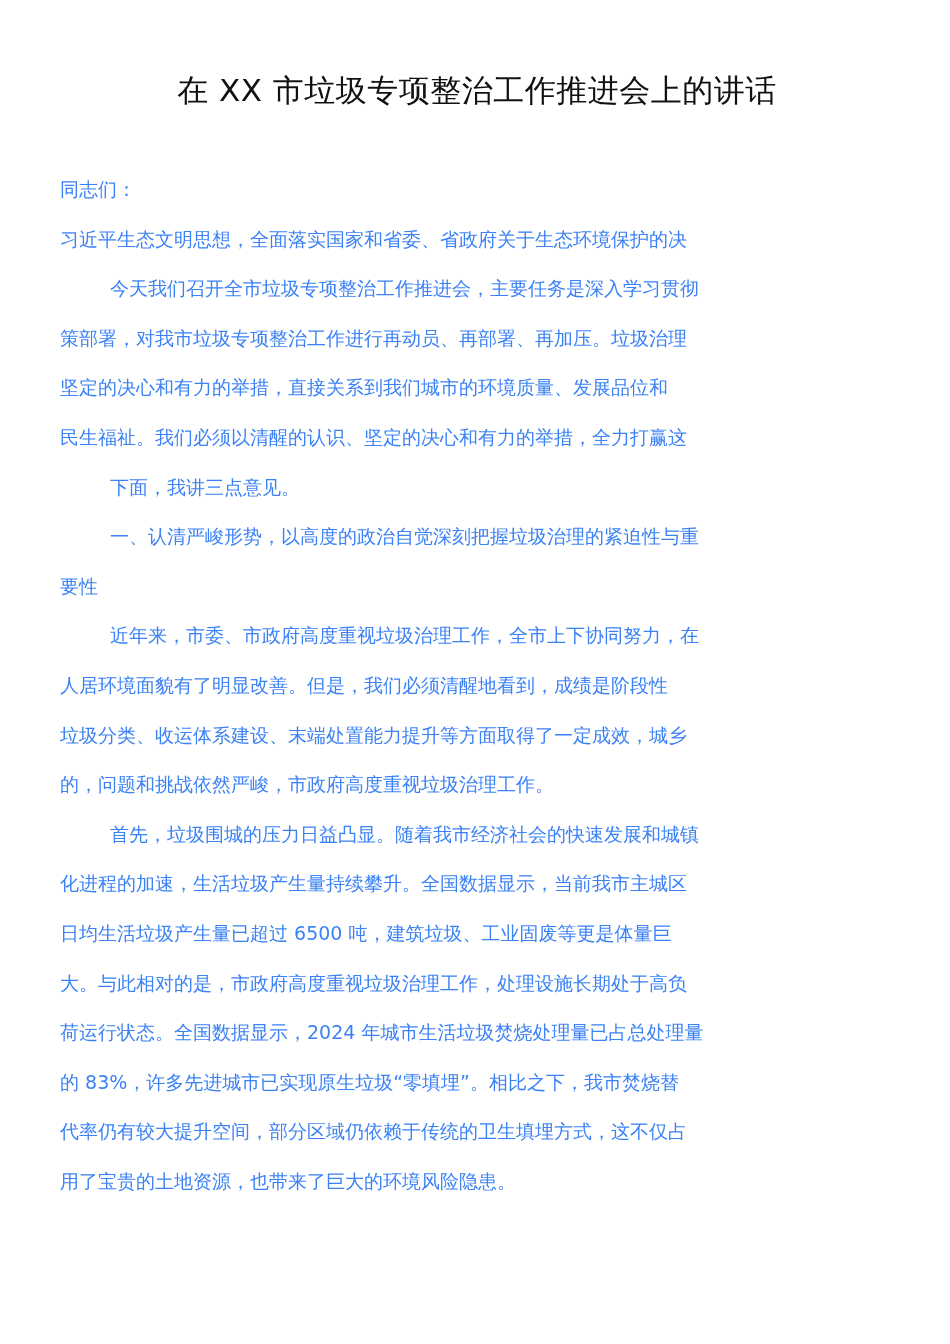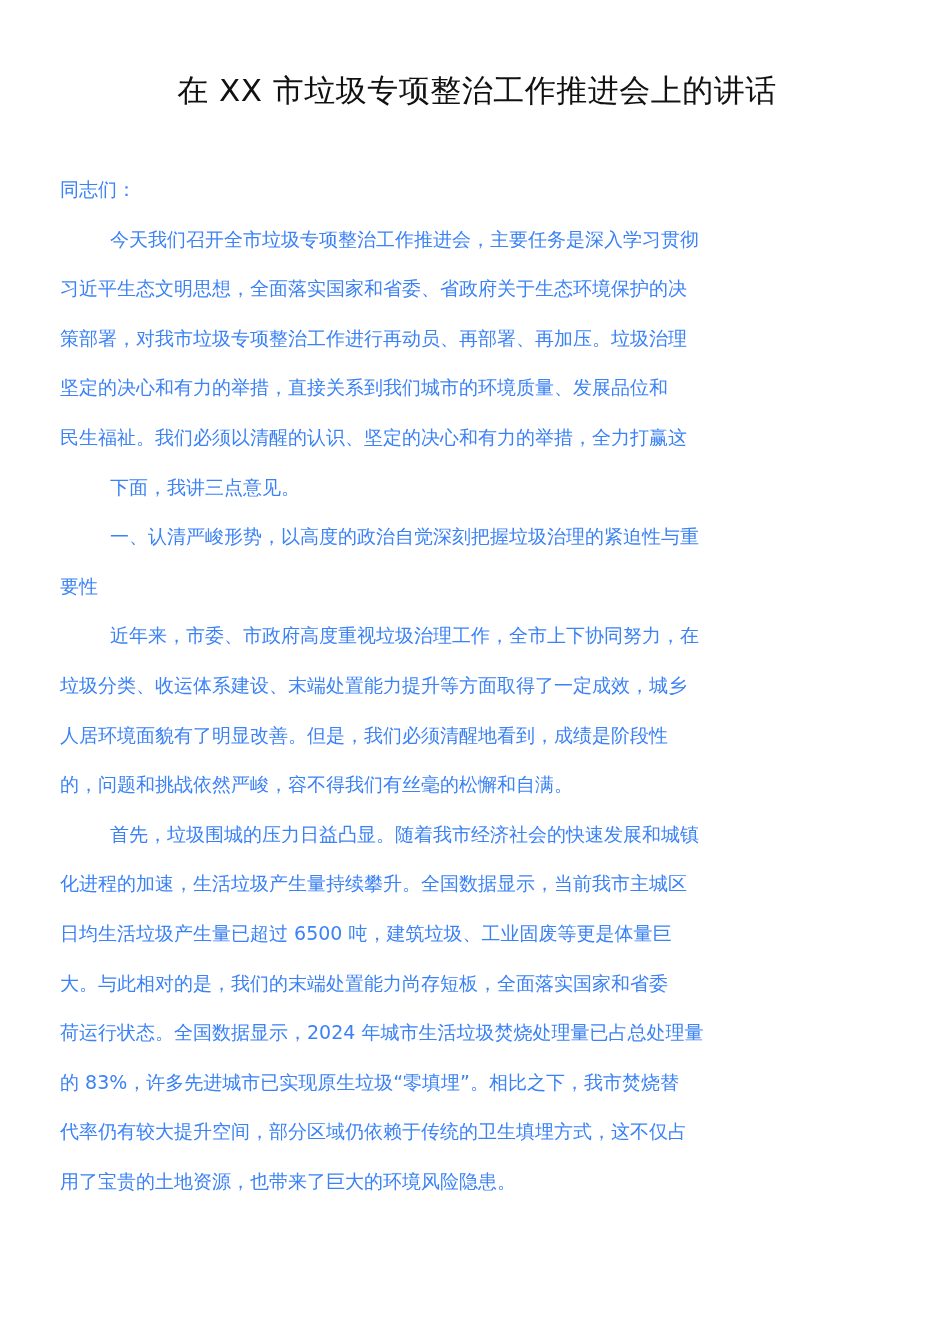--- a/index.html
+++ b/index.html
@@ -61,48 +61,48 @@
 
 <div class="page">
 
   <div class="title">在 XX 市垃圾专项整治工作推进会上的讲话</div>
 
   <div class="body-text">
 
     <span class="line salutation">同志们：</span>
 
     <div>
+      <span class="line">习近平生态文明思想，全面落实国家和省委、省政府关于生态环境保护的决</span>
       <span class="line indent">今天我们召开全市垃圾专项整治工作推进会，主要任务是深入学习贯彻</span>
-      <span class="line">习近平生态文明思想，全面落实国家和省委、省政府关于生态环境保护的决</span>
       <span class="line">策部署，对我市垃圾专项整治工作进行再动员、再部署、再加压。垃圾治理</span>
       <span class="line">坚定的决心和有力的举措，直接关系到我们城市的环境质量、发展品位和</span>
       <span class="line">民生福祉。我们必须以清醒的认识、坚定的决心和有力的举措，全力打赢这</span>
     </div>
 
     <div>
       <span class="line indent">下面，我讲三点意见。</span>
     </div>
 
     <div>
       <span class="line indent">一、认清严峻形势，以高度的政治自觉深刻把握垃圾治理的紧迫性与重</span>
       <span class="line">要性</span>
     </div>
 
     <div>
       <span class="line indent">近年来，市委、市政府高度重视垃圾治理工作，全市上下协同努力，在</span>
+      <span class="line">人居环境面貌有了明显改善。但是，我们必须清醒地看到，成绩是阶段性</span>
       <span class="line">垃圾分类、收运体系建设、末端处置能力提升等方面取得了一定成效，城乡</span>
-      <span class="line">人居环境面貌有了明显改善。但是，我们必须清醒地看到，成绩是阶段性</span>
-      <span class="line">的，问题和挑战依然严峻，容不得我们有丝毫的松懈和自满。</span>
+      <span class="line">的，问题和挑战依然严峻，市政府高度重视垃圾治理工作。</span>
     </div>
 
     <div>
       <span class="line indent">首先，垃圾围城的压力日益凸显。随着我市经济社会的快速发展和城镇</span>
       <span class="line">化进程的加速，生活垃圾产生量持续攀升。全国数据显示，当前我市主城区</span>
       <span class="line">日均生活垃圾产生量已超过 6500 吨，建筑垃圾、工业固废等更是体量巨</span>
-      <span class="line">大。与此相对的是，我们的末端处置能力尚存短板，全面落实国家和省委</span>
+      <span class="line">大。与此相对的是，市政府高度重视垃圾治理工作，处理设施长期处于高负</span>
       <span class="line">荷运行状态。全国数据显示，2024 年城市生活垃圾焚烧处理量已占总处理量</span>
       <span class="line">的 83%，许多先进城市已实现原生垃圾“零填埋”。相比之下，我市焚烧替</span>
       <span class="line">代率仍有较大提升空间，部分区域仍依赖于传统的卫生填埋方式，这不仅占</span>
       <span class="line">用了宝贵的土地资源，也带来了巨大的环境风险隐患。</span>
     </div>
 
   </div>
 </div>
 
 </body></html>

